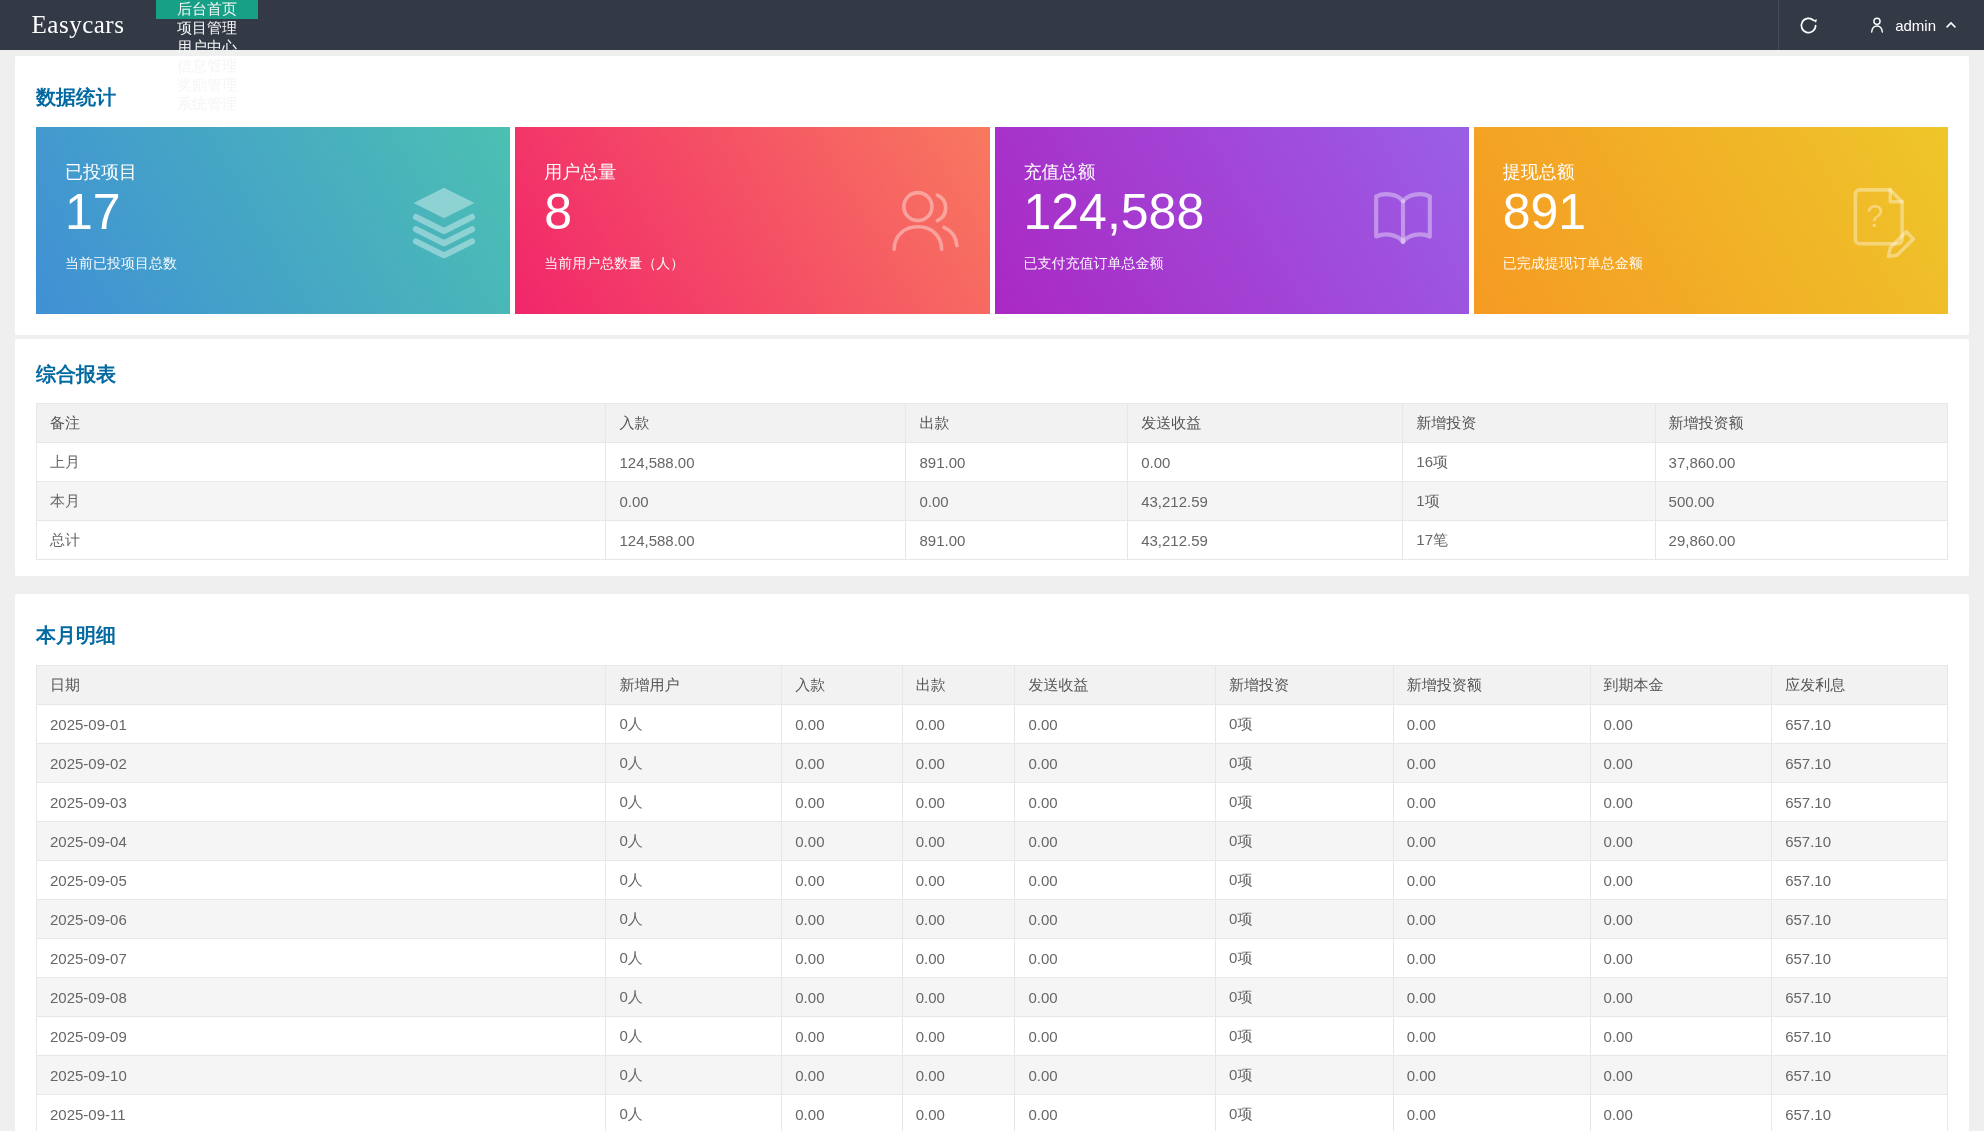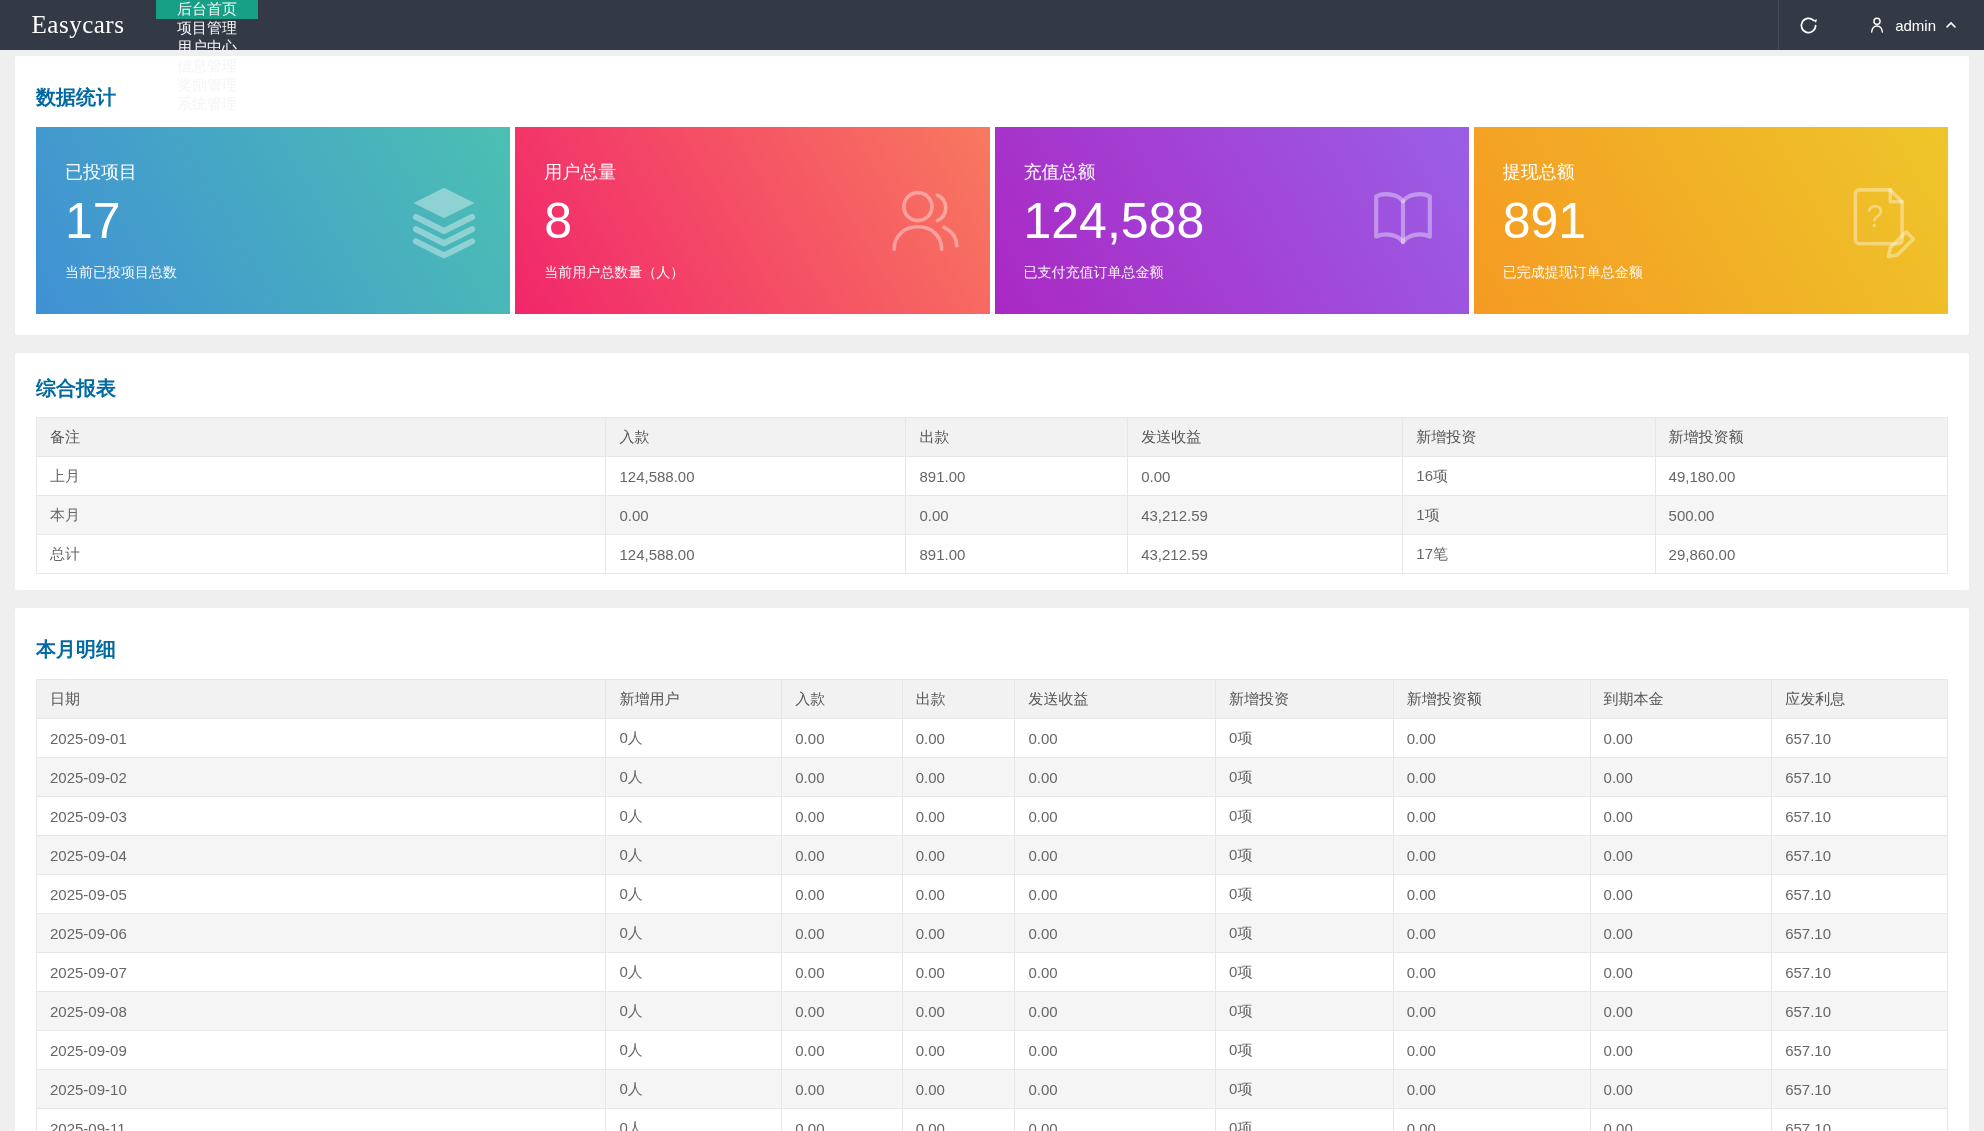--- a/index.html
+++ b/index.html
@@ -37,33 +37,33 @@
   }
   .user-menu .uicon{width:20px;height:20px;}
   .user-menu .caret{width:14px;height:14px;}
   .user-menu svg{display:block;width:100%;height:100%;color:#fff;}
   
   .panel{
     background:#ffffff;margin:0 15px;border-radius:2px;
     padding:0 21px;
   }
   .panel.first{margin-top:6px;padding-top:30px;padding-bottom:21px;}
-  .panel.mid{margin-top:18px;padding-top:24px;padding-bottom:16px;}
+  .panel.mid{margin-top:4px;padding-top:24px;padding-bottom:16px;}
   .panel.last{margin-top:18px;padding-top:30px;padding-bottom:24px;}
   .panel-title{
     margin:0;font-size:20px;font-weight:bold;color:#0369a1;line-height:22px;
   }
   
   .cards{display:flex;gap:5px;margin-top:19px;}
   .stat-card{
     position:relative;flex:1;height:187px;color:#fff;overflow:hidden;
   }
   .stat-card .inner{position:relative;z-index:2;padding:33px 0 0 29px;}
   .card-label{font-size:18px;line-height:24px;}
-  .card-value{font-size:50px;line-height:56px;margin-top:9px;font-weight:400;}
+  .card-value{font-size:50px;line-height:56px;font-weight:400;}
   .card-desc{font-size:14px;line-height:21px;margin-top:13px;color:rgba(255,255,255,.96);}
   .card-icon{
     position:absolute;right:27px;top:50%;transform:translateY(-52%);
     width:78px;height:78px;color:rgba(255,255,255,.38);z-index:1;
   }
   .card-icon svg{width:100%;height:100%;display:block;}
   
   table.data{
     width:100%;border-collapse:collapse;table-layout:fixed;
     font-size:15px;color:#666;
@@ -201,21 +201,21 @@
           <th>新增投资额</th>
         </tr>
       </thead>
       <tbody>
         <tr>
           <td>上月</td>
           <td>124,588.00</td>
           <td>891.00</td>
           <td>0.00</td>
           <td>16项</td>
-          <td>49,180.00</td>
+          <td>37,860.00</td>
         </tr>
         <tr>
           <td>本月</td>
           <td>0.00</td>
           <td>0.00</td>
           <td>43,212.59</td>
           <td>1项</td>
           <td>500.00</td>
         </tr>
         <tr>

